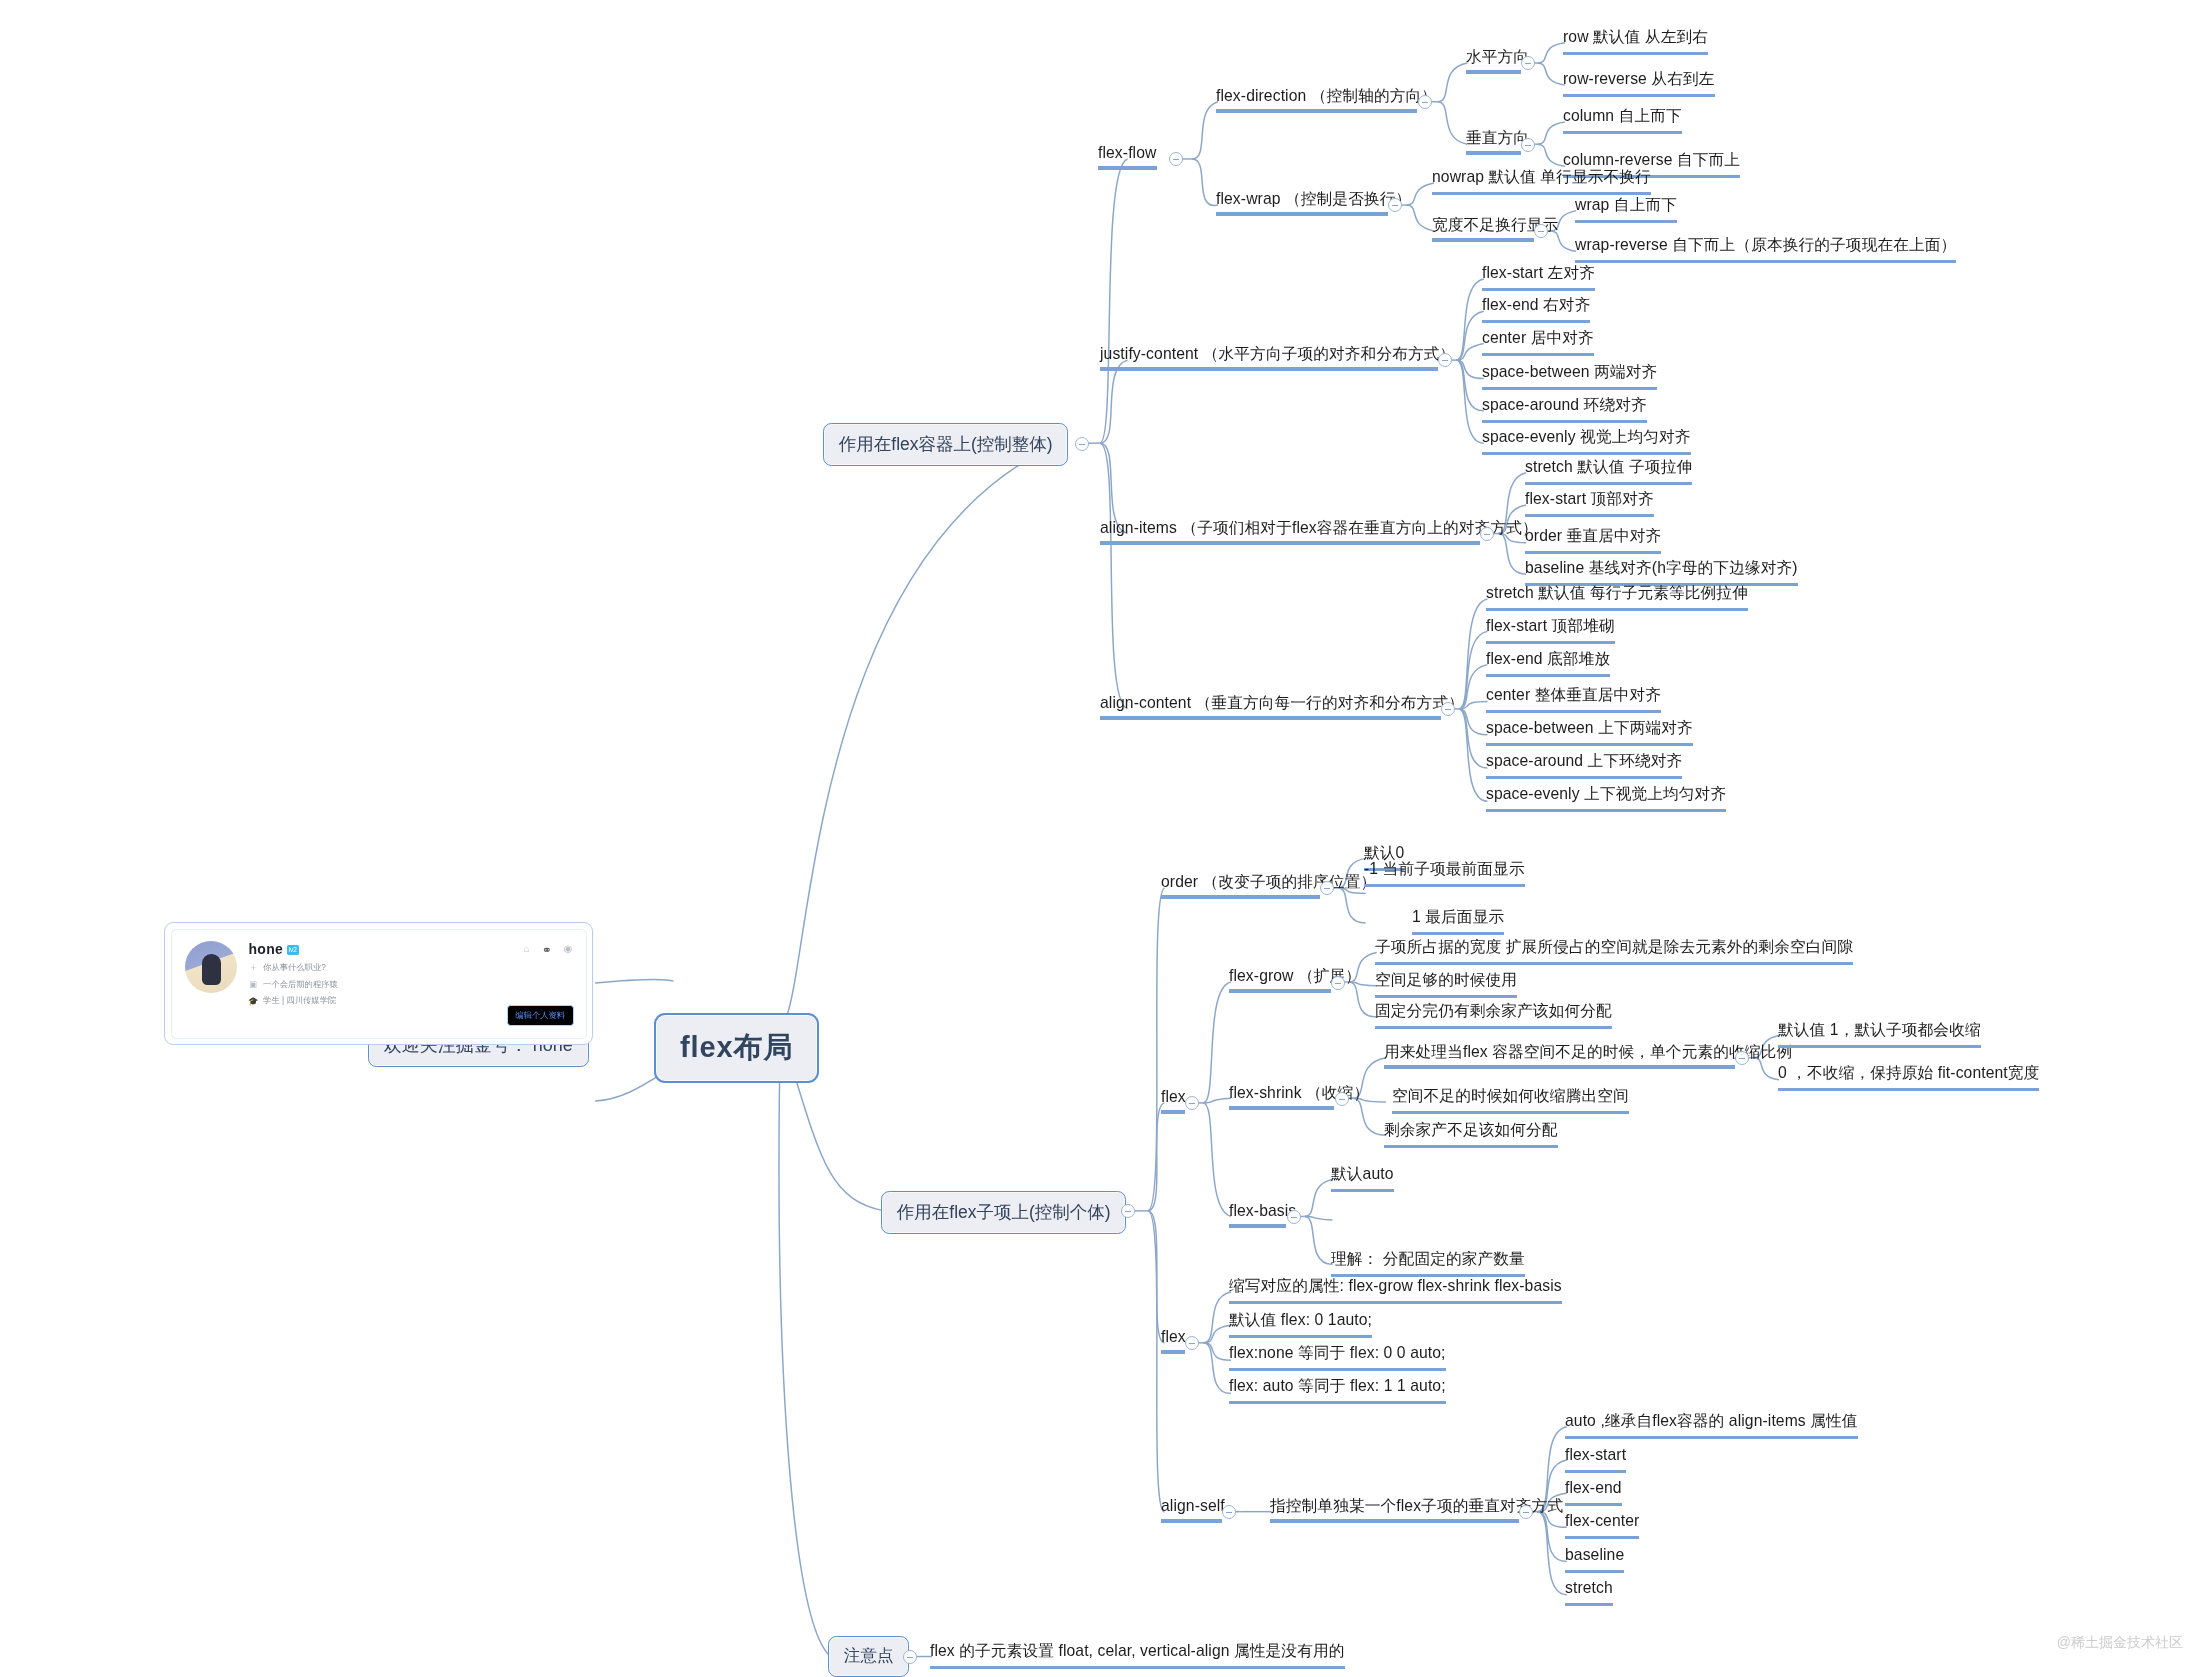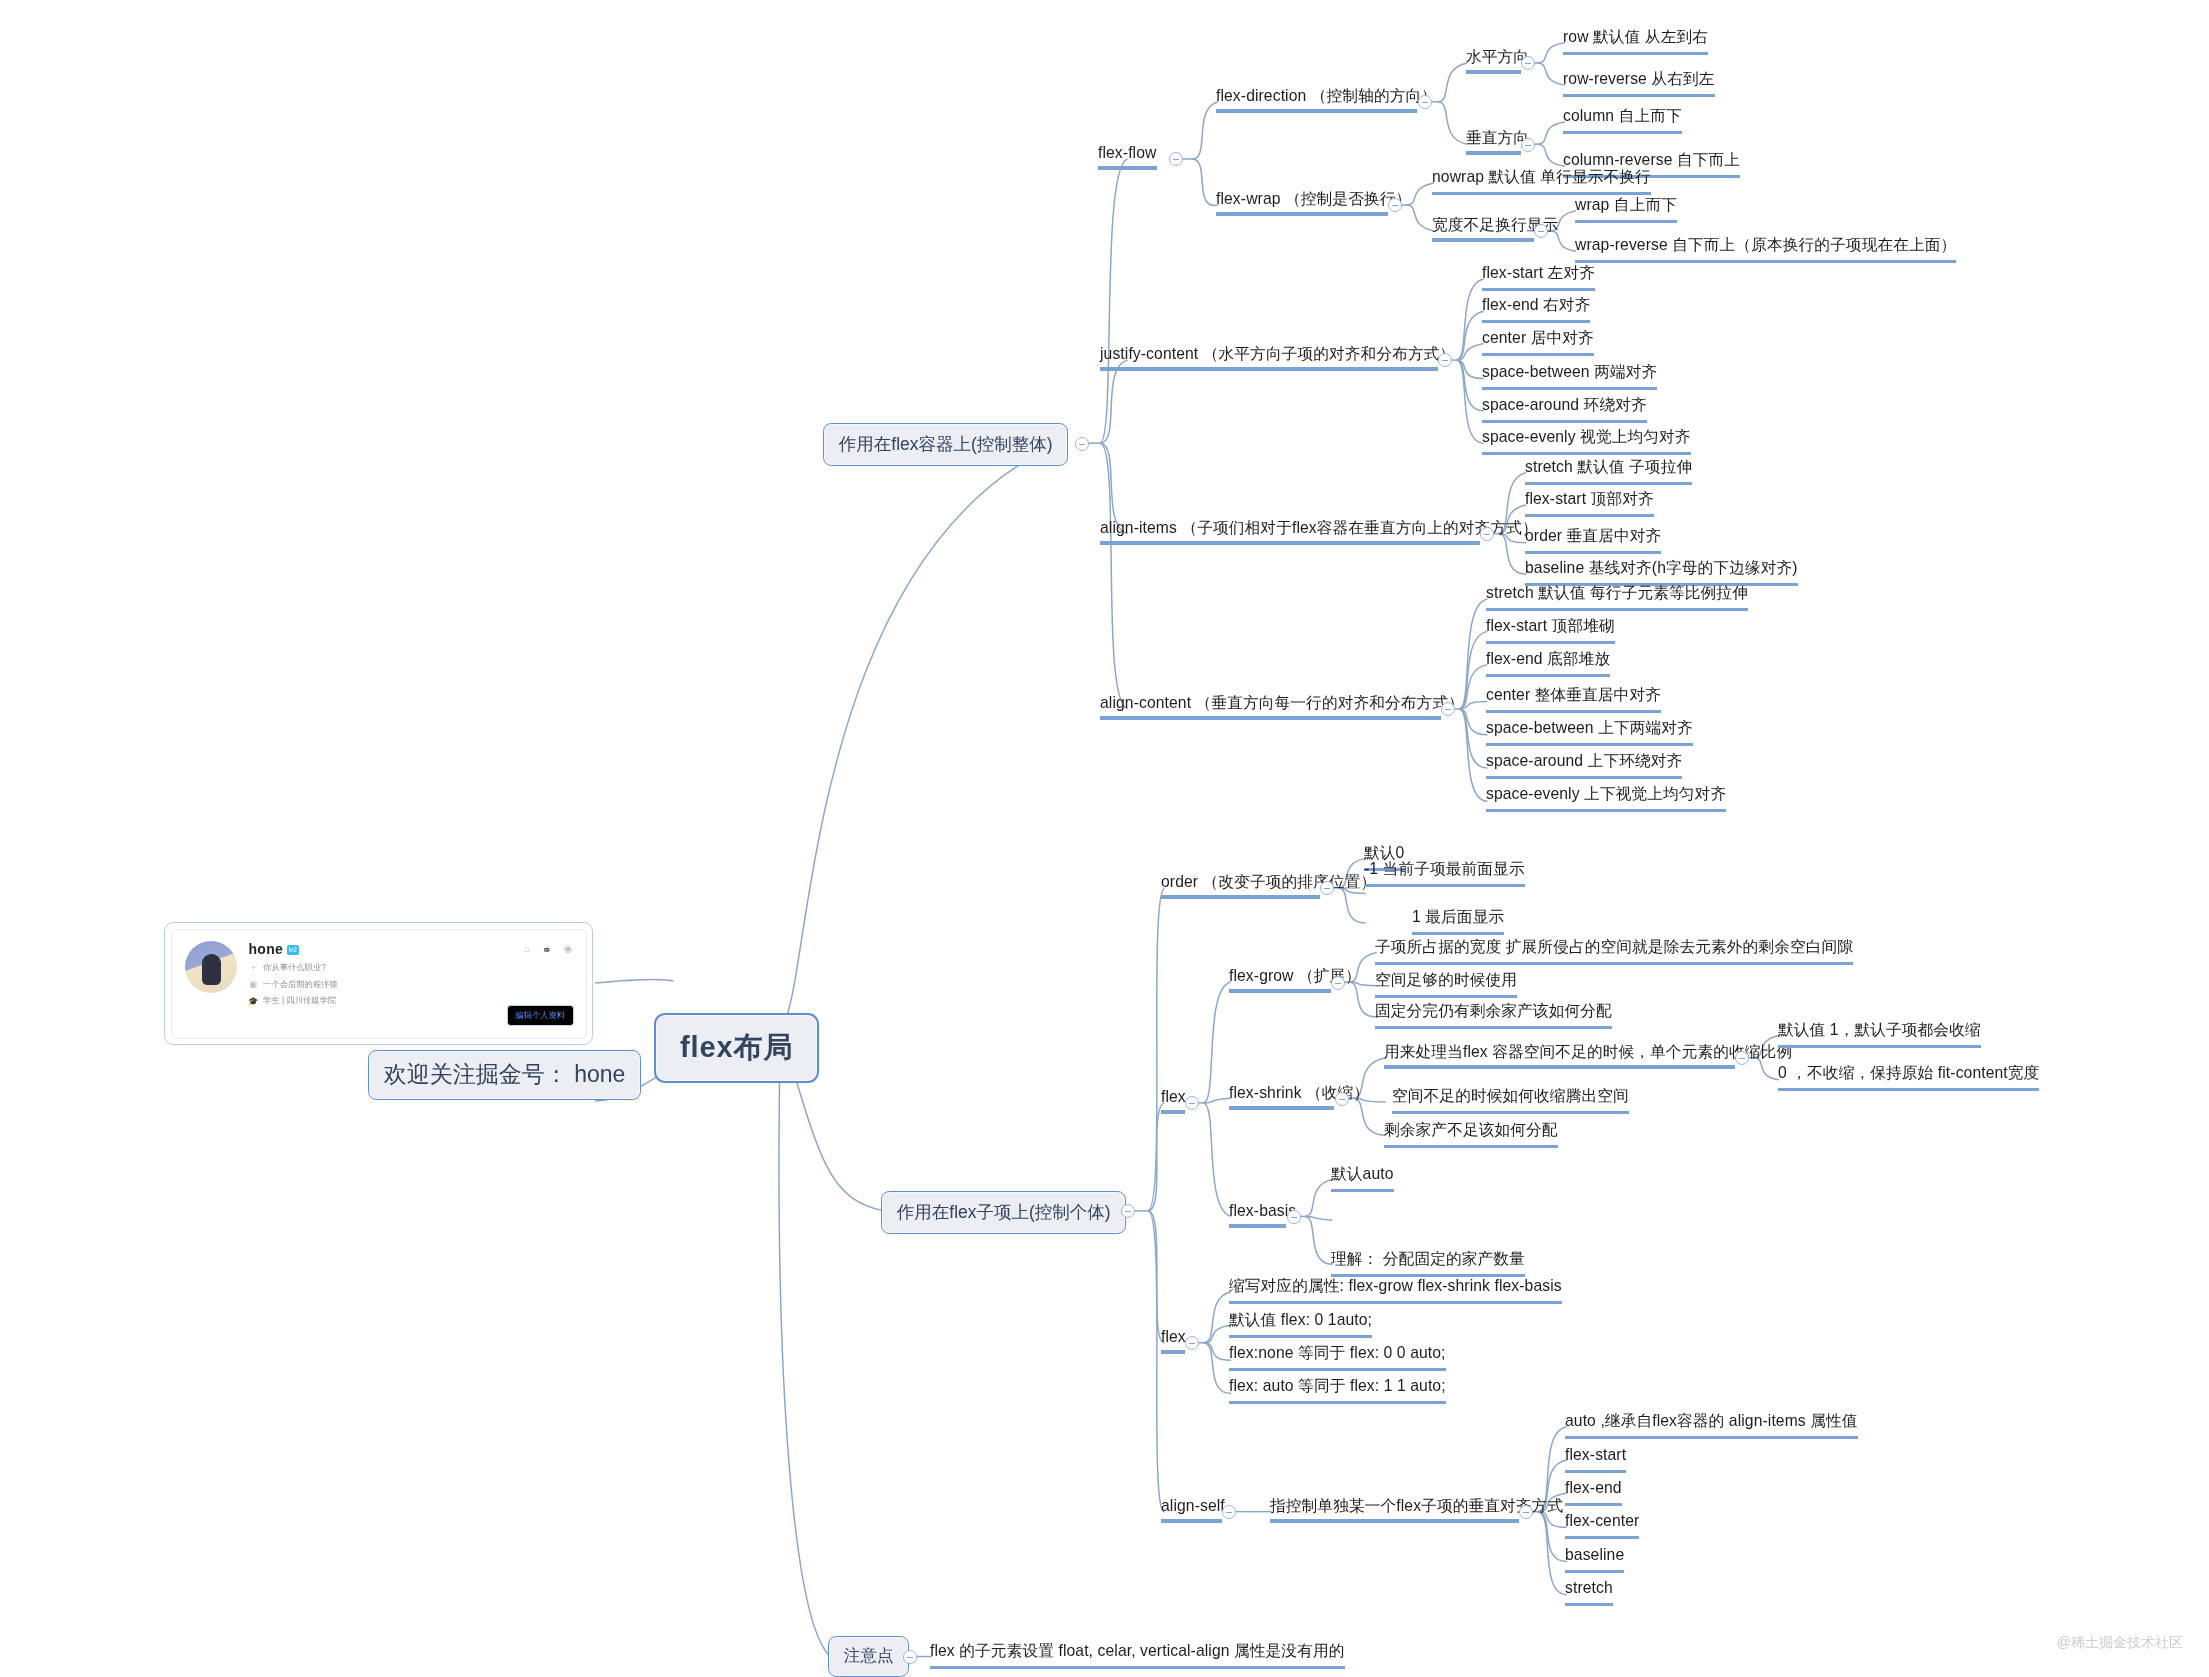--- a/index.html
+++ b/index.html
@@ -237,21 +237,21 @@
       <path d="M 1666 1638 C 1686 1638 1666 1692 1698 1692"></path>
       <path d="M 1666 1638 C 1686 1638 1666 1728 1698 1728"></path>
 
       <path d="M 964 1795 L 978 1795"></path>
       <path d="M 992 1795 L 1010 1795"></path>
     </g>
   </svg>
 
   <div class="boxnode root" style="left:654px; top:1013px;">flex布局</div>
 
-  <div class="boxnode" style="left:368px; top:1050px; font-size:23px;">欢迎关注掘金号：  hone</div>
+  <div class="boxnode" style="left:368px; top:1024px; font-size:18px;">欢迎关注掘金号：  hone</div>
 
   <div id="profile-card">
     <div id="profile-inner">
       <div id="avatar"></div>
       <div style="flex:1; min-width:0;">
         <div>
           <span class="pname">hone</span><span class="pbadge">lv2</span>
         </div>
         <div class="prow">
           <span class="mi">+</span>

